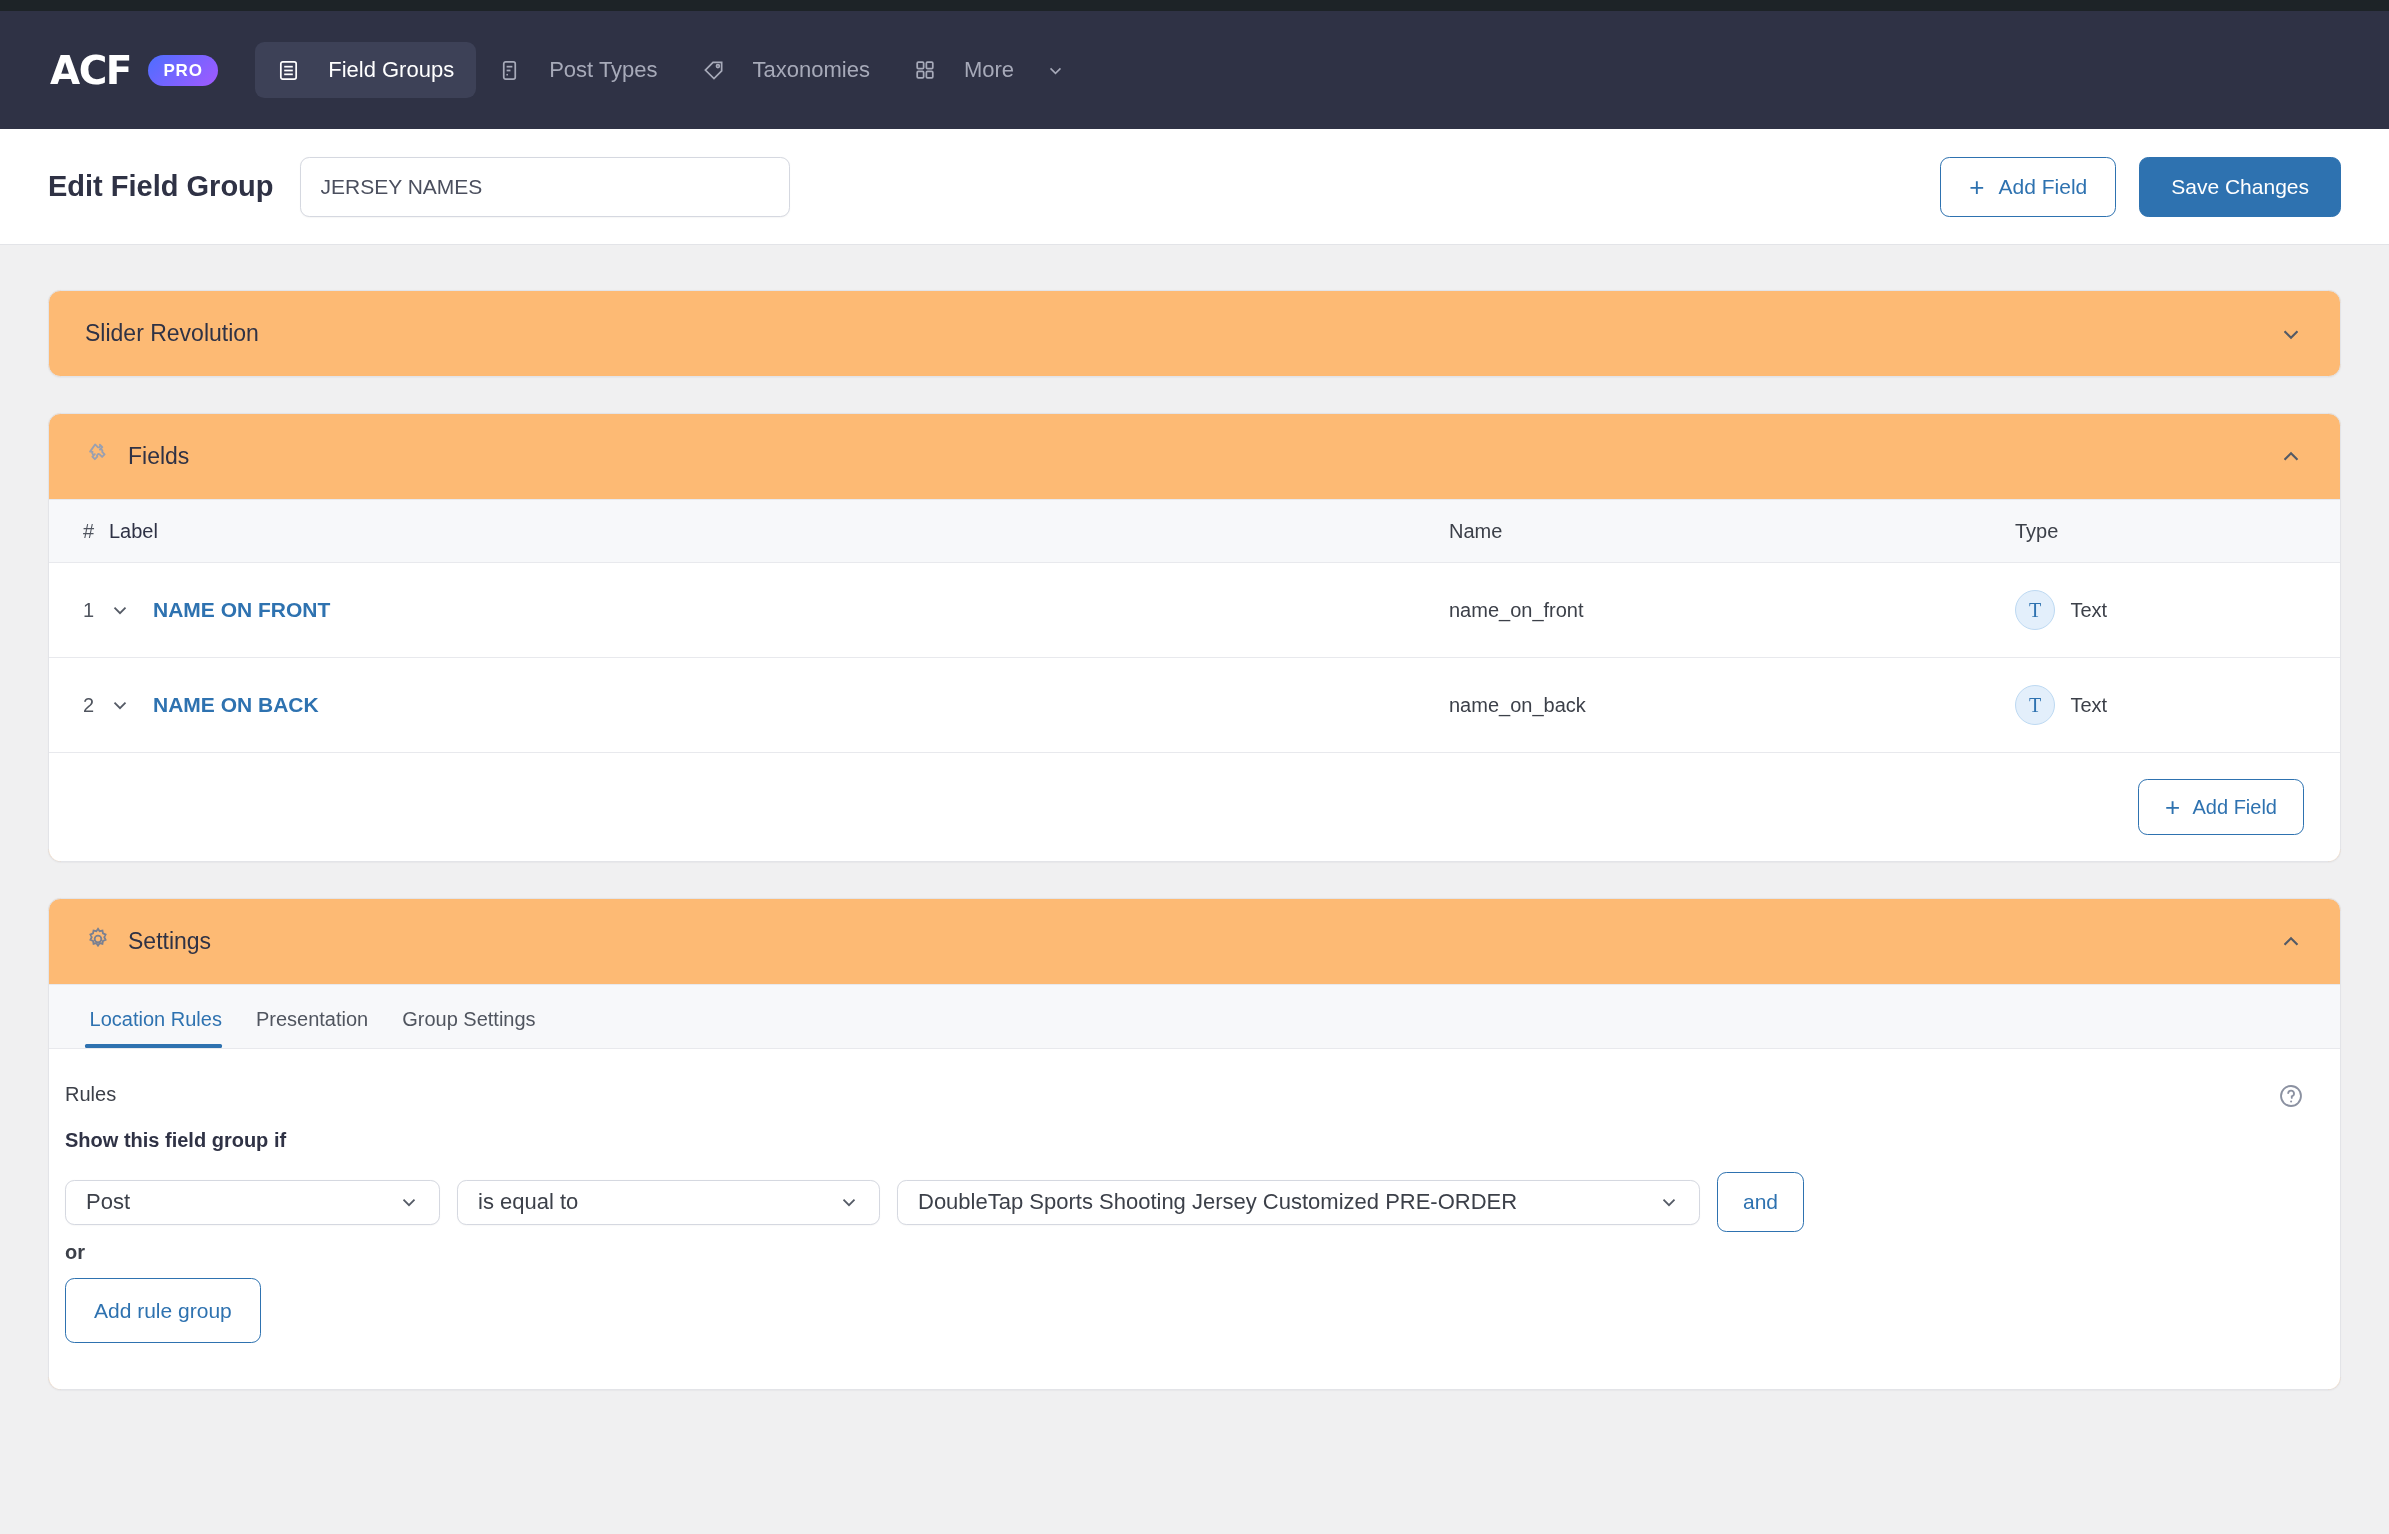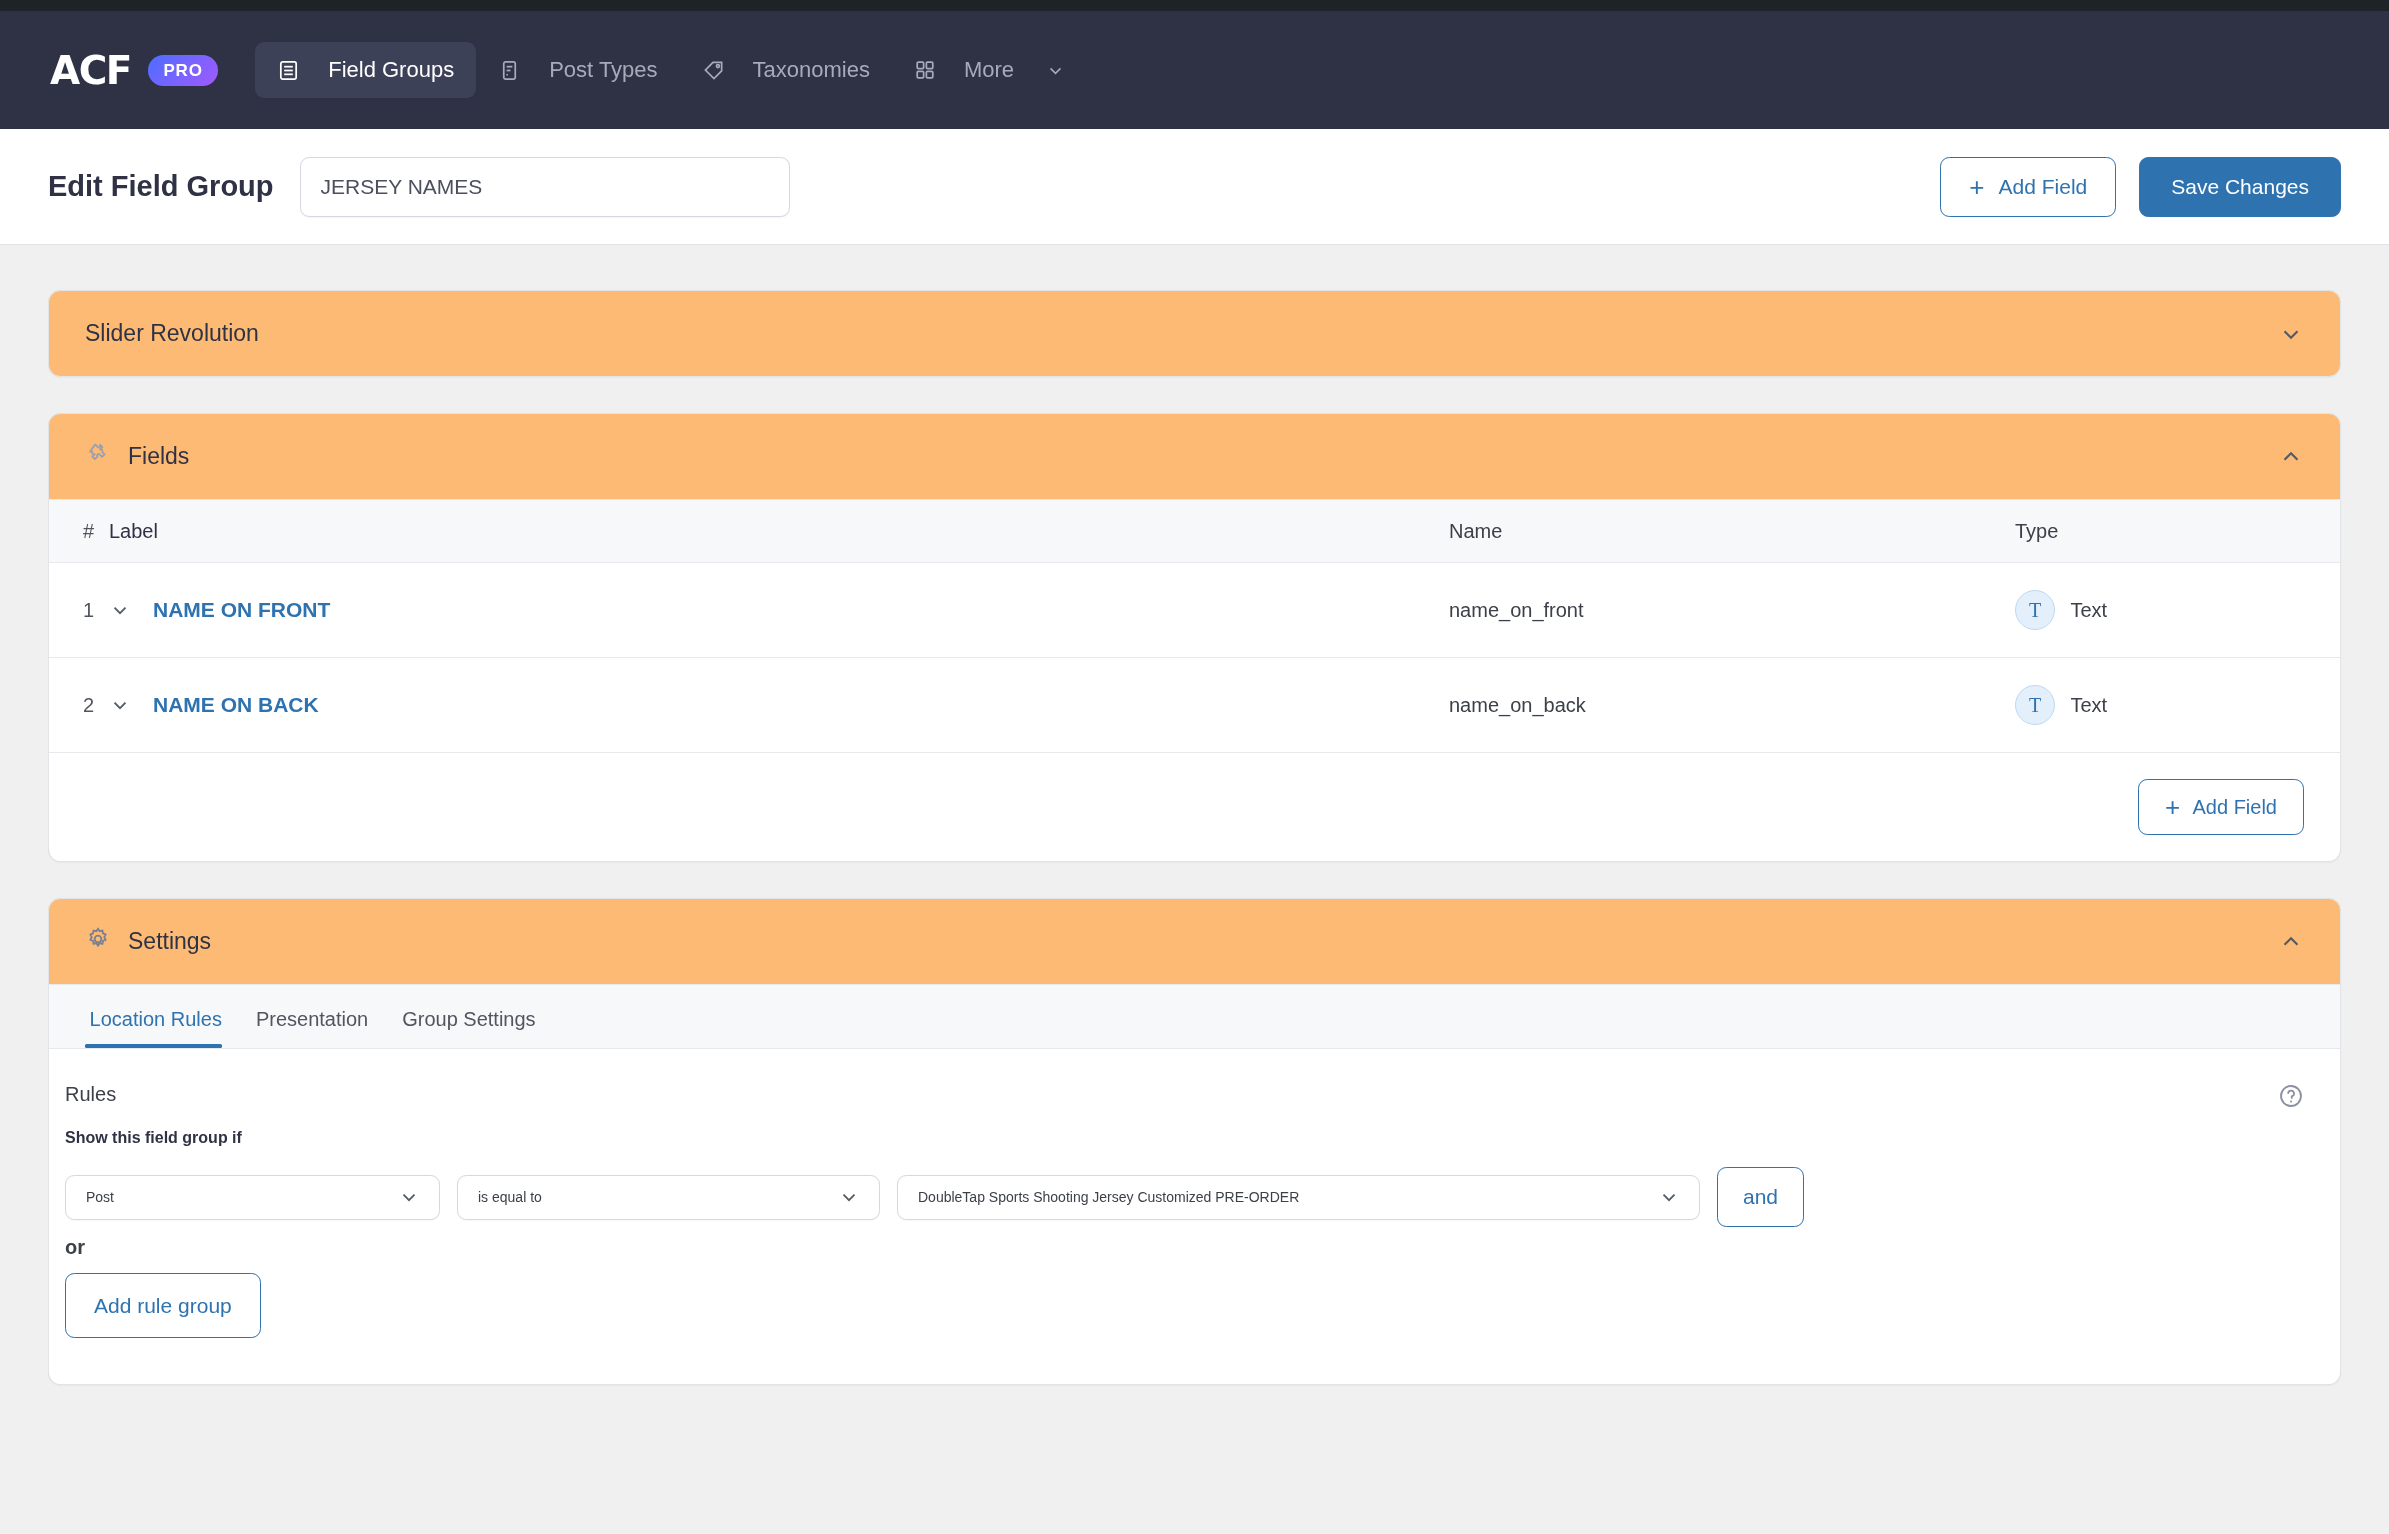--- a/index.html
+++ b/index.html
@@ -242,41 +242,41 @@
   .tab:first-child.active::after { left: 0; right: 17px; }
 
   .settings-body { padding: 34px 36px 46px 16px; background: #fff; }
   .rules-head {
     display: flex;
     align-items: flex-start;
   }
   .rules-label { font-size: 20px; color: #3c4049; }
   .help-icon { margin-left: auto; cursor: pointer; display: flex; }
   .rules-sub {
-    font-size: 16px;
+    font-size: 20px;
     font-weight: 700;
     color: #2f3245;
     margin-top: 20px;
   }
   .rule-row {
     display: flex;
     align-items: center;
     gap: 17px;
     margin-top: 20px;
   }
   .sel {
     position: relative;
     height: 45px;
     border: 0.8px solid #d5d8e0;
     border-radius: 9.3px;
     background: #fff;
     display: flex;
     align-items: center;
     padding: 0 48px 0 20px;
-    font-size: 14px;
+    font-size: 22px;
     color: #3c4049;
     cursor: pointer;
     box-shadow: 0 0.8px 1.5px rgba(0,0,0,0.03);
     white-space: nowrap;
     overflow: hidden;
   }
   .sel .caret {
     position: absolute;
     right: 18.6px;
     top: 50%;

